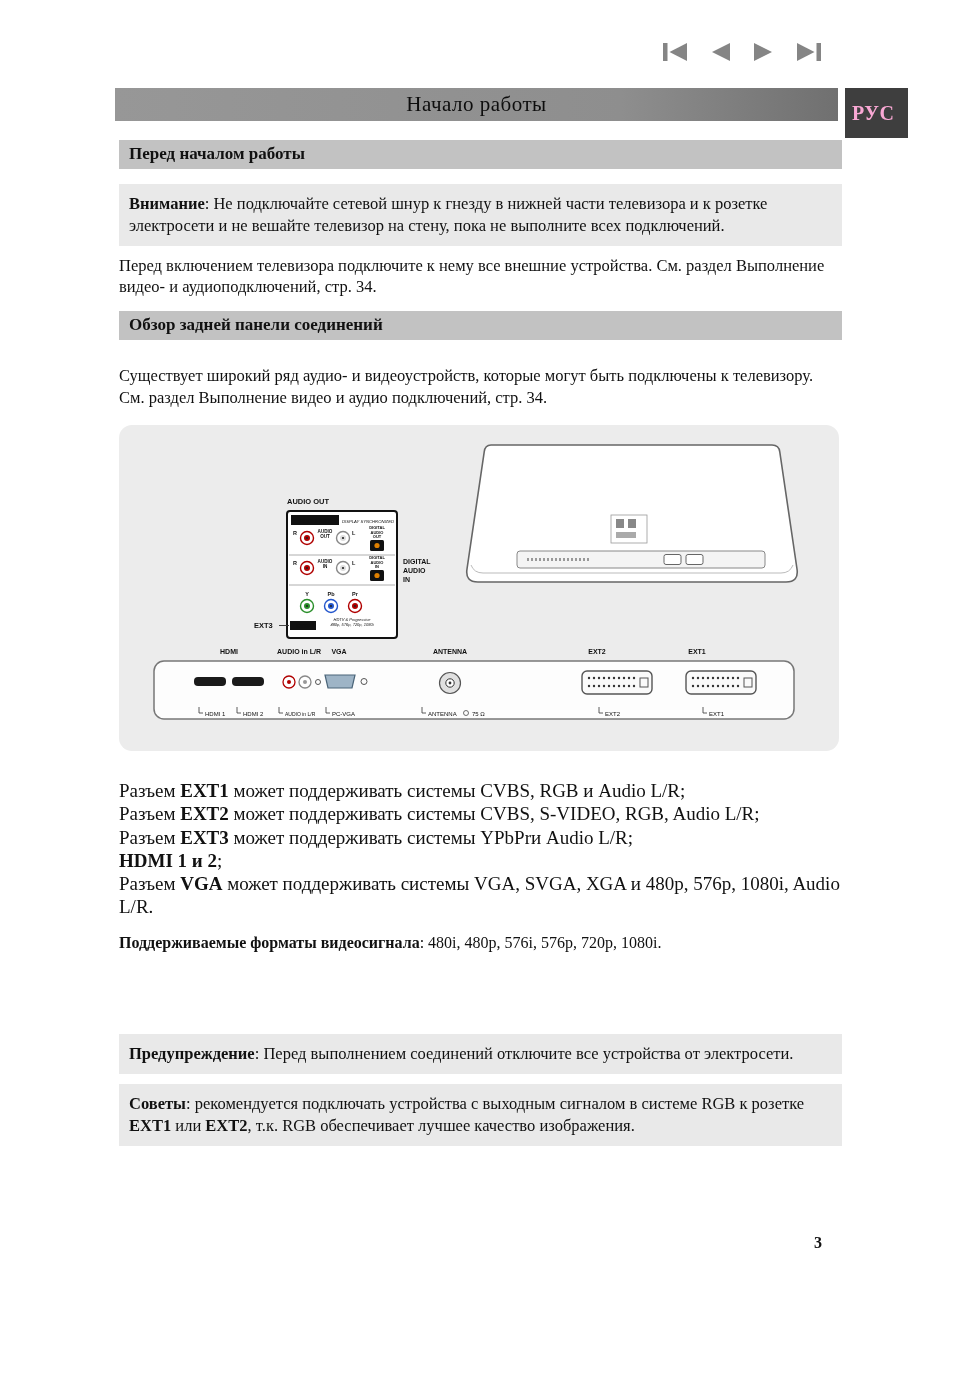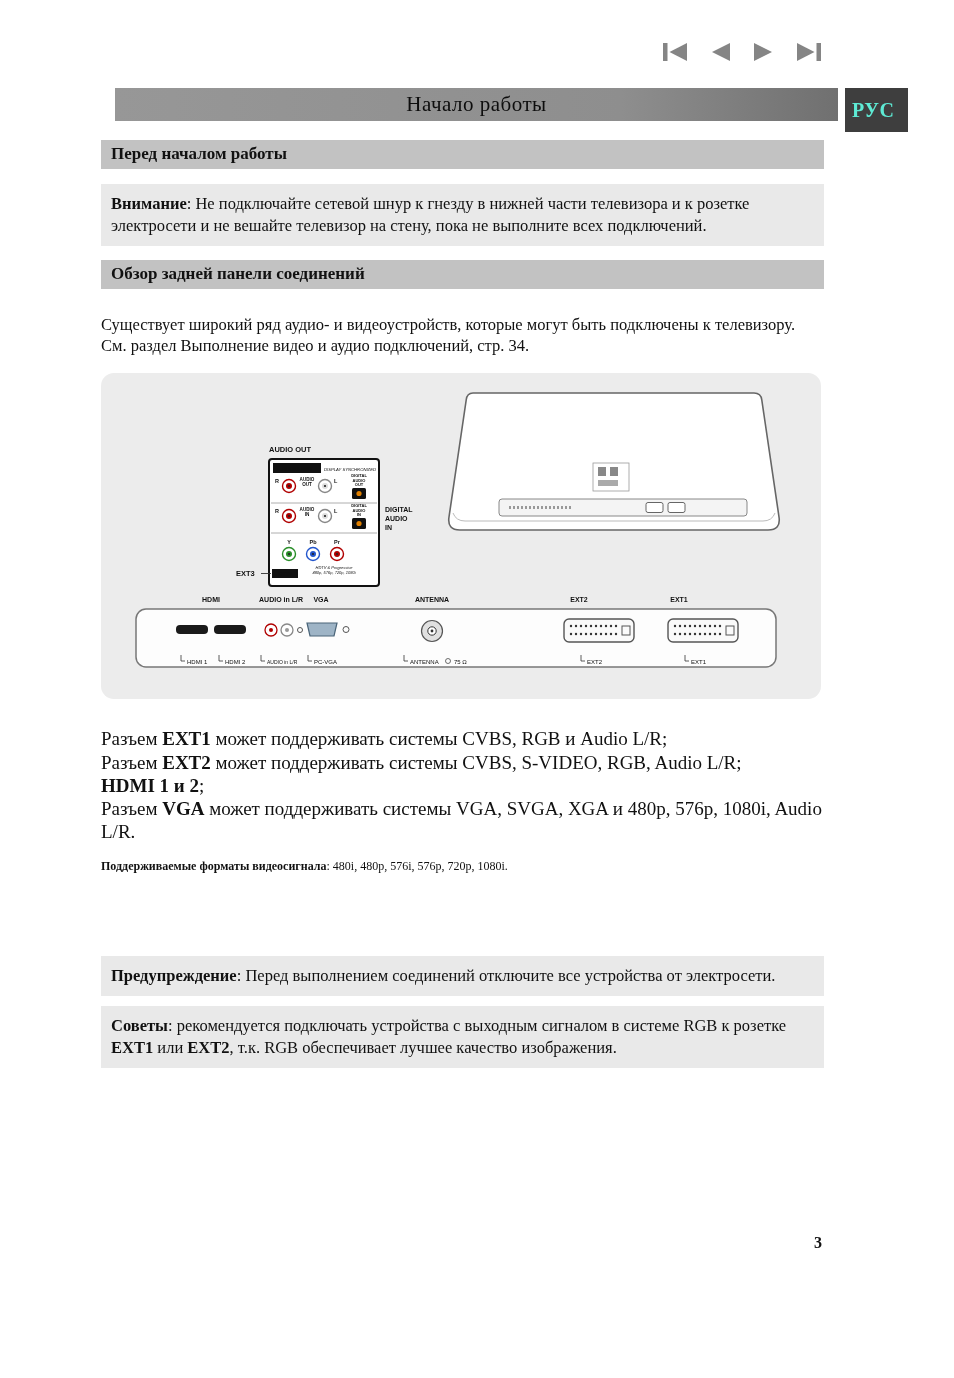--- a/index.html
+++ b/index.html
@@ -15,39 +15,39 @@
 
   
   .header-row { position:absolute; top:88px; left:115px; display:flex; align-items:flex-start;justify-content:center; }
   .title-bar {
     width:723px; height:33px;
     background:linear-gradient(90deg,#979797 0%, #8e8e8e 70%, #707070 100%);
     display:flex; align-items:center; justify-content:center;
     font-size:21px; color:#0d0d0d; letter-spacing:0.5px;
   }
   .lang-badge {
-    margin-left:7px; width:63px; height:44px; background:#3e3e3e; color:#5eead4;
+    margin-left:7px; width:63px; height:50px; background:#3e3e3e; color:#f9a8d4;
     font-weight:bold; font-size:20px; display:flex; align-items:center;
     padding-left:7px; overflow:hidden; white-space:nowrap; letter-spacing:0.5px;
   }
 
-  .content { position:absolute; top:140px; left:101px; width:723px; }
+  .content { position:absolute; top:140px; left:119px; width:723px; }
   .section-bar { background:#c2c2c2; font-weight:bold; font-size:17px; padding:4px 10px 5px; }
   .note-box { background:#e9e9e9; padding:9px 10px; font-size:16.5px; line-height:1.32; }
   .warning-box { margin-top:15px; }
   .body-text { font-size:16.5px; line-height:1.3; }
   .p1 { margin-top:9px; }
   .sec2 { margin-top:14px; }
   .p2 { margin-top:25px; }
   .diagram {
     margin-top:17px; width:720px; height:326px; background:#ececec; border-radius:13px;
   }
   .diagram svg text { font-family:"Liberation Sans", sans-serif; fill:#111; }
   .conn-lines { margin-top:28px; font-size:19px; line-height:1.22; }
-  .formats { margin-top:16px; font-size:12px; }
+  .formats { margin-top:16px; font-size:16px; }
   .caution-box { margin-top:82px; }
   .tips-box { margin-top:10px; }
   .page-num { position:absolute; top:1234px; left:814px; font-weight:bold; font-size:16px; }
   b { font-weight:bold; }
 </style>
 </head>
 <body>
 
 <div class="page">
 
@@ -82,20 +82,21 @@
   </div>
 
   <div class="content">
 
     <div class="section-bar">Перед началом работы</div>
 
     <div class="note-box warning-box">
       <b>Внимание</b><span>: Не подключайте сетевой шнур к гнезду в нижней части телевизора и к розетке электросети и не вешайте телевизор на стену, пока не выполните всех подключений.</span>
     </div>
 
+    <p class="body-text p1">Перед включением телевизора подключите к нему все внешние устройства. См. раздел Выполнение видео- и аудиоподключений, стр. 34.</p>
 
     <div class="section-bar sec2">Обзор задней панели соединений</div>
 
     <p class="body-text p2">Существует широкий ряд аудио- и видеоустройств, которые могут быть подключены к телевизору. См. раздел Выполнение видео и аудио подключений, стр. 34.</p>
 
     <div class="diagram">
       <svg viewBox="0 0 720 326" width="720" height="326">
 
         <g>
           <path d="M372 20 L653 20 Q660 20 660.8 27 L678 144 Q680 157 667 157 L359 157 Q346 157 348 144 L365.2 27 Q366 20 372 20 Z" fill="#ffffff" stroke="#666" stroke-width="1.6"></path>
@@ -308,20 +309,21 @@
           <text x="353" y="290.5" font-size="6">75 Ω</text>
           <text x="486" y="290.5" font-size="6">EXT2</text>
           <text x="590" y="290.5" font-size="6">EXT1</text>
         </g>
       </svg>
     </div>
 
     <div class="conn-lines">
       <div><span>Разъем </span><b>EXT1</b><span> может поддерживать системы CVBS, RGB и Audio L/R;</span></div>
       <div><span>Разъем </span><b>EXT2</b><span> может поддерживать системы CVBS, S-VIDEO, RGB, Audio L/R;</span></div>
+      <div><span>Разъем </span><b>EXT3</b><span> может поддерживать системы YPbPrи Audio L/R;</span></div>
       <div><span></span><b>HDMI 1 и 2</b><span>;</span></div>
       <div><span>Разъем </span><b>VGA</b><span> может поддерживать системы VGA, SVGA, XGA и 480p, 576p, 1080i, Audio L/R.</span></div>
     </div>
 
     <p class="formats"><b>Поддерживаемые форматы видеосигнала</b><span>: 480i, 480p, 576i, 576p, 720p, 1080i.</span></p>
 
     <div class="note-box caution-box">
       <b>Предупреждение</b><span>: Перед выполнением соединений отключите все устройства от электросети.</span>
     </div>
 

